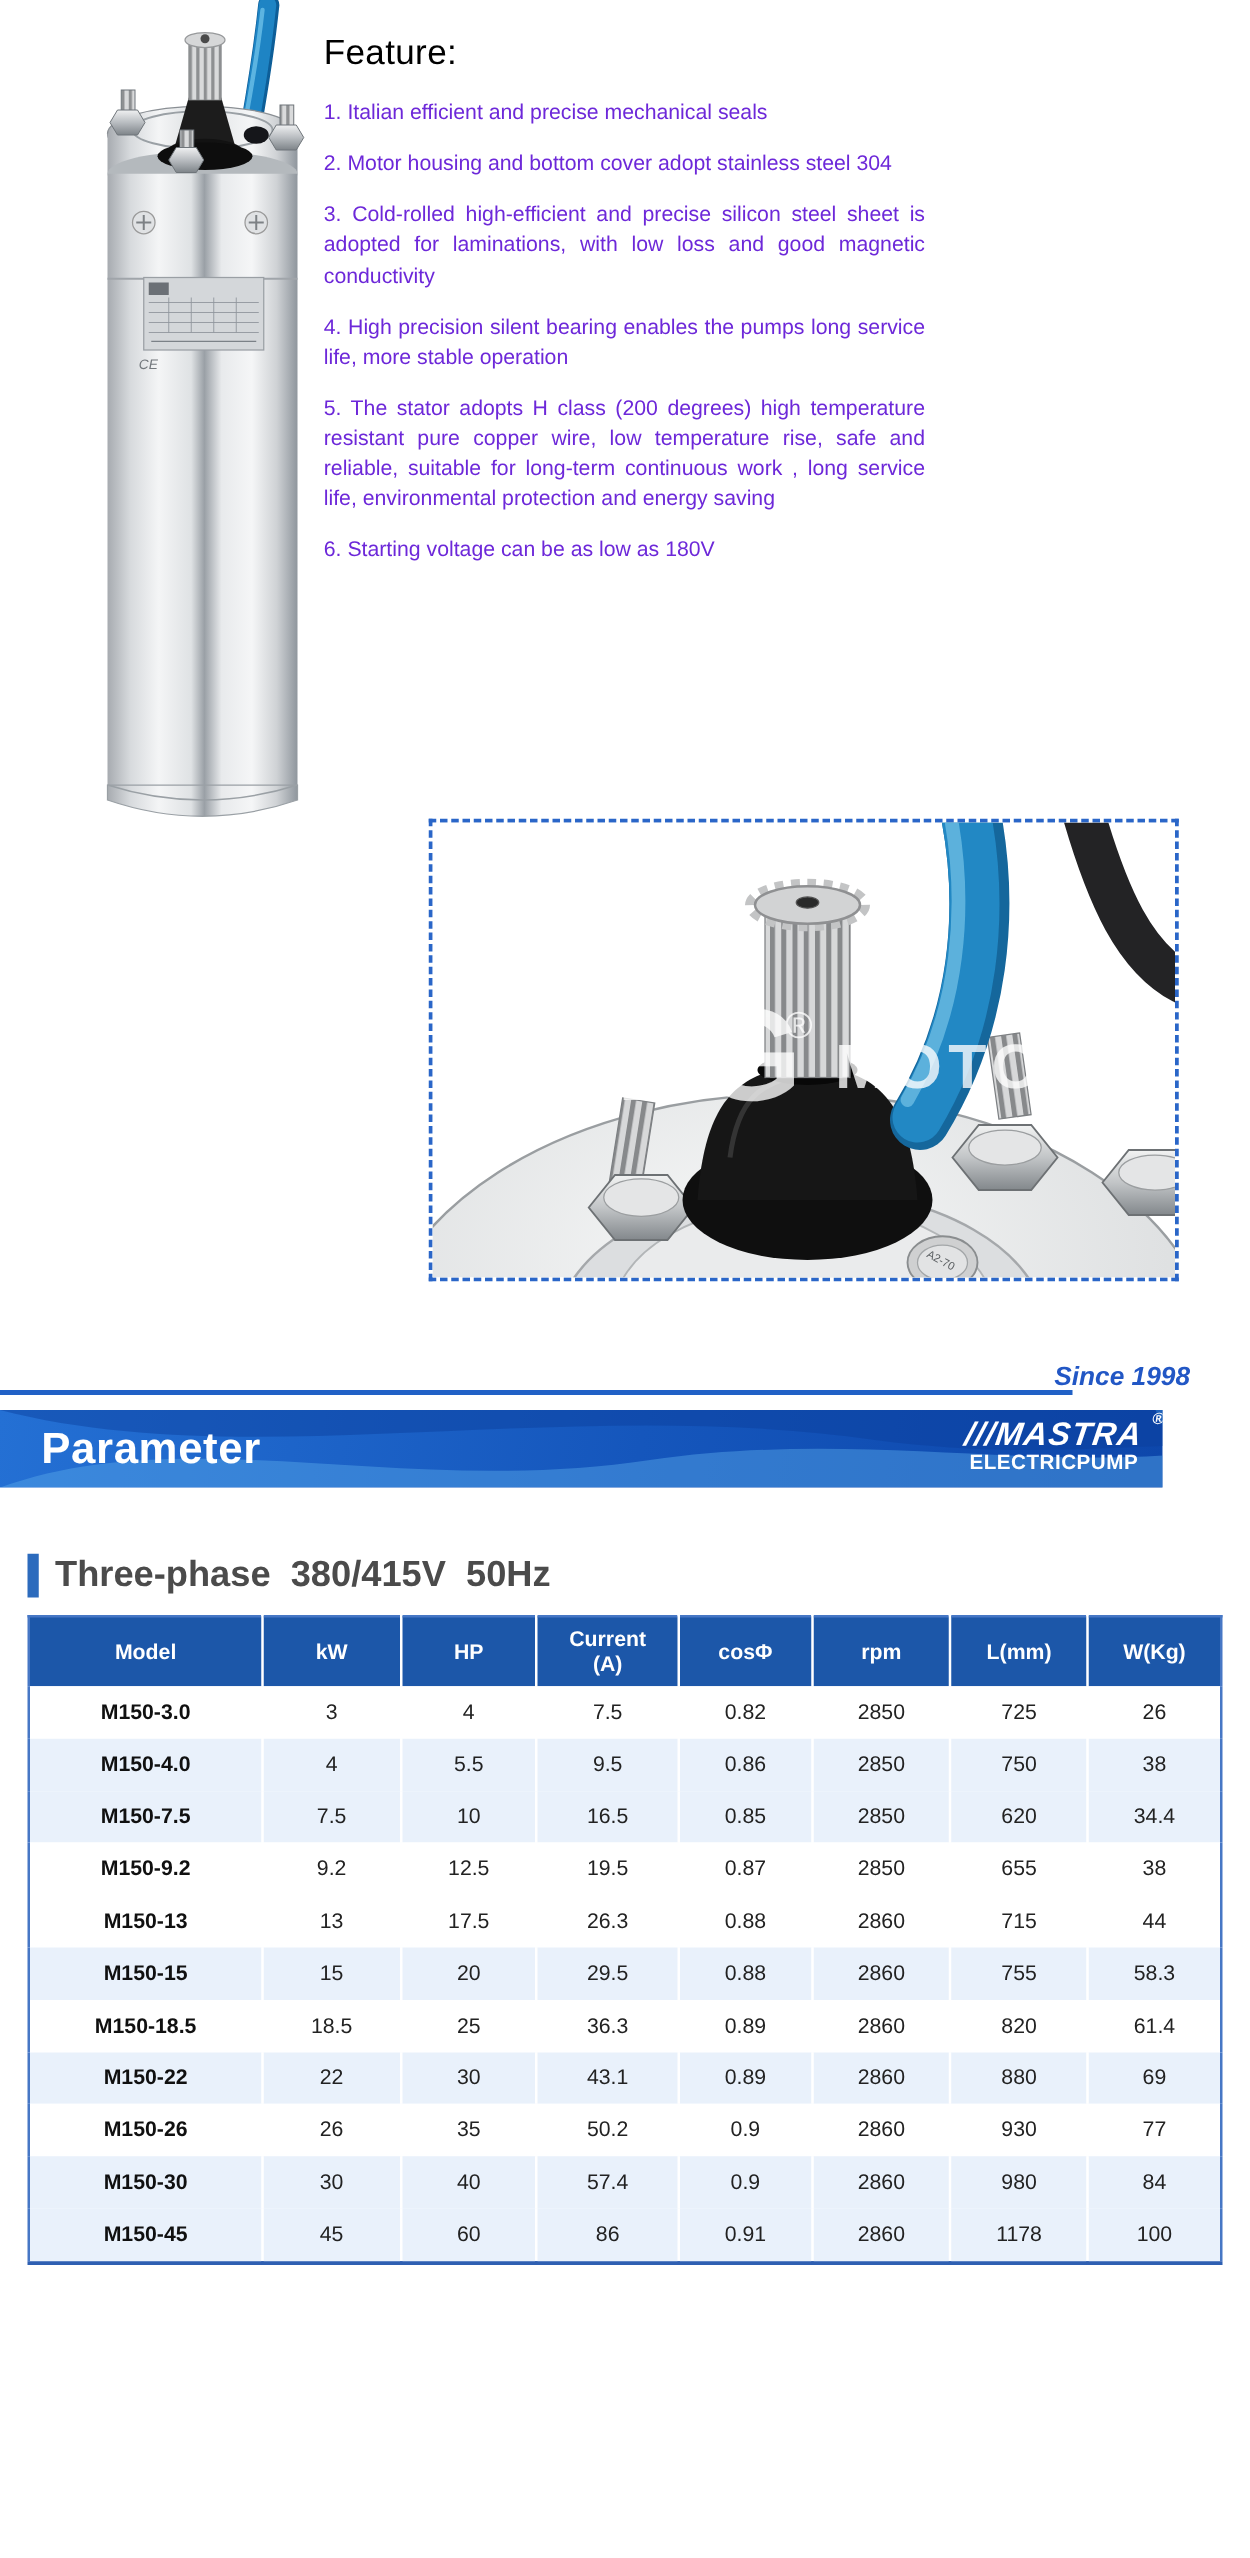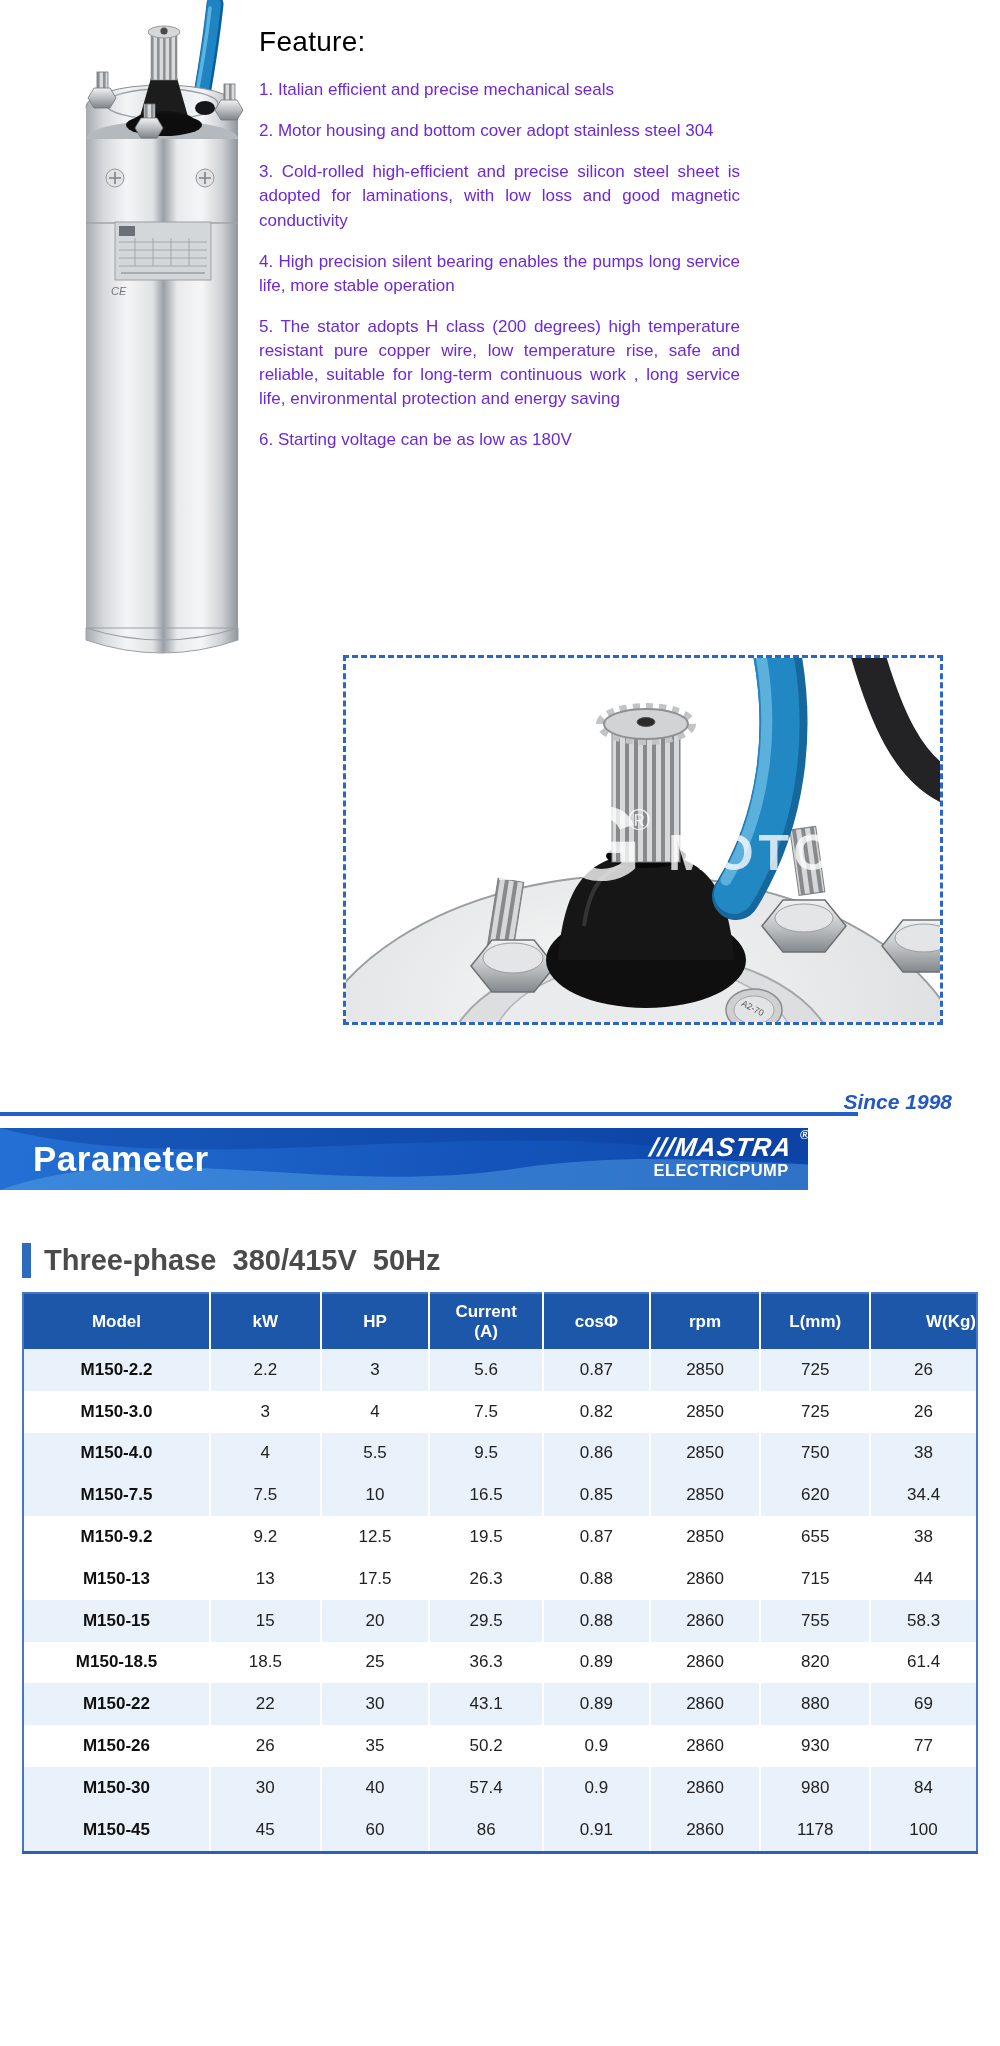--- a/index.html
+++ b/index.html
@@ -17,21 +17,21 @@
   
   .detail-photo{position:absolute;left:343px;top:655px;width:600px;height:370px;
     border:3px dashed #2a66c8;box-sizing:border-box;background:#fff;overflow:hidden;}
 
   
   .since-line{position:absolute;left:0;top:1112px;width:858px;height:4px;background:#2161c6;}
   .since-label{position:absolute;left:834px;top:1090px;width:118px;text-align:right;
     font-style:italic;font-weight:bold;font-size:21px;color:#2257c5;}
 
   
-  .banner{position:absolute;left:0;top:1128px;width:808px;height:62px;overflow:hidden;
+  .banner{position:absolute;left:0;top:1128px;width:930px;height:62px;overflow:hidden;
     background:linear-gradient(100deg,#2470d4 0%,#1556bc 55%,#0d47ab 100%);}
   .banner svg{position:absolute;left:0;top:0;}
   .banner-title{position:absolute;left:33px;top:50%;transform:translateY(-50%);
     color:#fff;font-size:35px;font-weight:bold;letter-spacing:.5px;}
   .brand{position:absolute;right:16px;top:6px;color:#fff;text-align:center;line-height:1;}
   .brand-name{display:inline-block;font-style:italic;font-weight:bold;font-size:26px;
     letter-spacing:1px;transform:skewX(-8deg);position:relative;}
   .brand-slashes{font-weight:bold;}
   .brand-reg{position:absolute;top:-6px;right:-17px;font-size:13px;font-style:normal;}
   .brand-sub{font-size:16.5px;font-weight:bold;letter-spacing:.4px;margin-top:2px;}
@@ -40,21 +40,21 @@
   .section-heading{position:absolute;left:22px;top:1243px;display:flex;align-items:center;}
   .heading-bar{width:9px;height:35px;background:#2c6bbd;margin-right:13px;}
   .heading-text{font-size:29px;font-weight:bold;color:#4b4b4b;white-space:pre;}
 
   
   .table-wrap{position:absolute;left:22px;top:1292px;width:956px;}
   table{width:100%;border-collapse:collapse;table-layout:fixed;
     border:2px solid #4677c5;border-bottom:3px solid #2e5fb2;}
   th{background:#1c57a9;color:#fff;font-size:17px;font-weight:bold;height:55px;
     border-right:2px solid #fff;text-align:center;vertical-align:middle;white-space:pre-line;padding:0;}
-  th:last-child{border-right:none;text-align:right;}
+  th:last-child{border-right:none;}
   td{height:41.8px;text-align:center;vertical-align:middle;font-size:17px;color:#222;
     border-right:2px solid #fff;padding:0;}
   td:last-child{border-right:none;}
   tr.alt td{background:#e9f1fb;}
   tr.plain td{background:#ffffff;}
   td.model{font-weight:bold;color:#101010;}
 </style>
 </head>
 <body>
 
@@ -274,30 +274,20 @@
             <th>HP</th>
             <th>Current
 (A)</th>
             <th>cosΦ</th>
             <th>rpm</th>
             <th>L(mm)</th>
             <th>W(Kg)</th>
           </tr>
       </thead>
       <tbody id="param-tbody">
-          <tr class="alt">
-            <td class="model">M150-2.2</td>
-            <td>2.2</td>
-            <td>3</td>
-            <td>5.6</td>
-            <td>0.87</td>
-            <td>2850</td>
-            <td>725</td>
-            <td>26</td>
-          </tr>
           <tr class="plain">
             <td class="model">M150-3.0</td>
             <td>3</td>
             <td>4</td>
             <td>7.5</td>
             <td>0.82</td>
             <td>2850</td>
             <td>725</td>
             <td>26</td>
           </tr>

